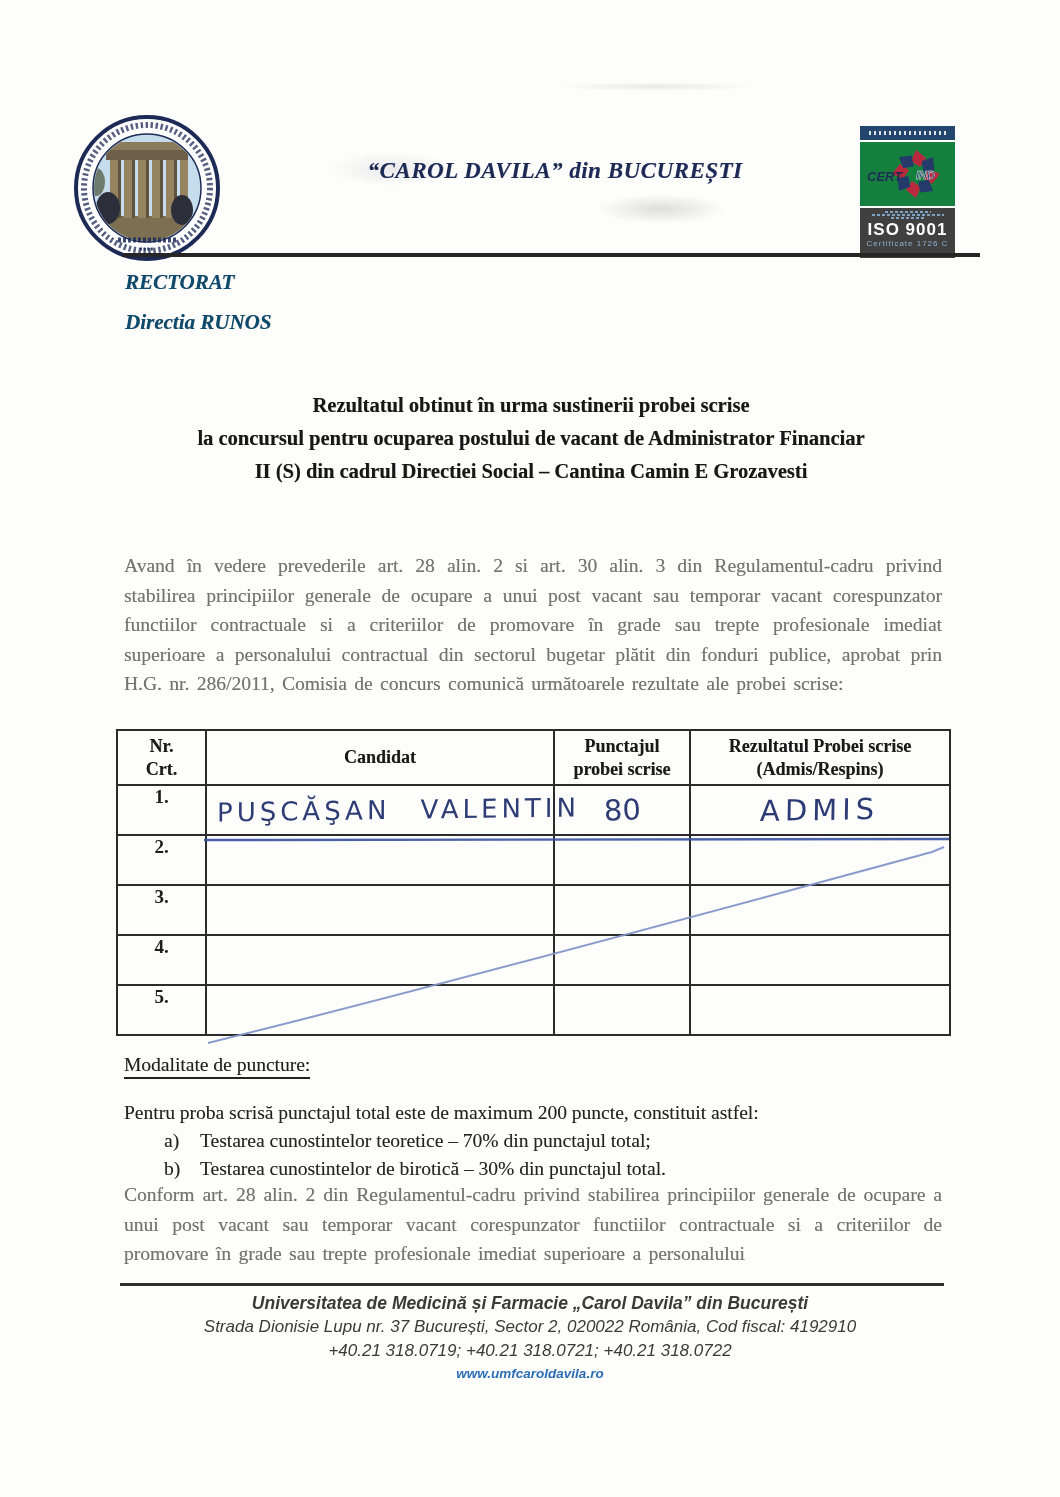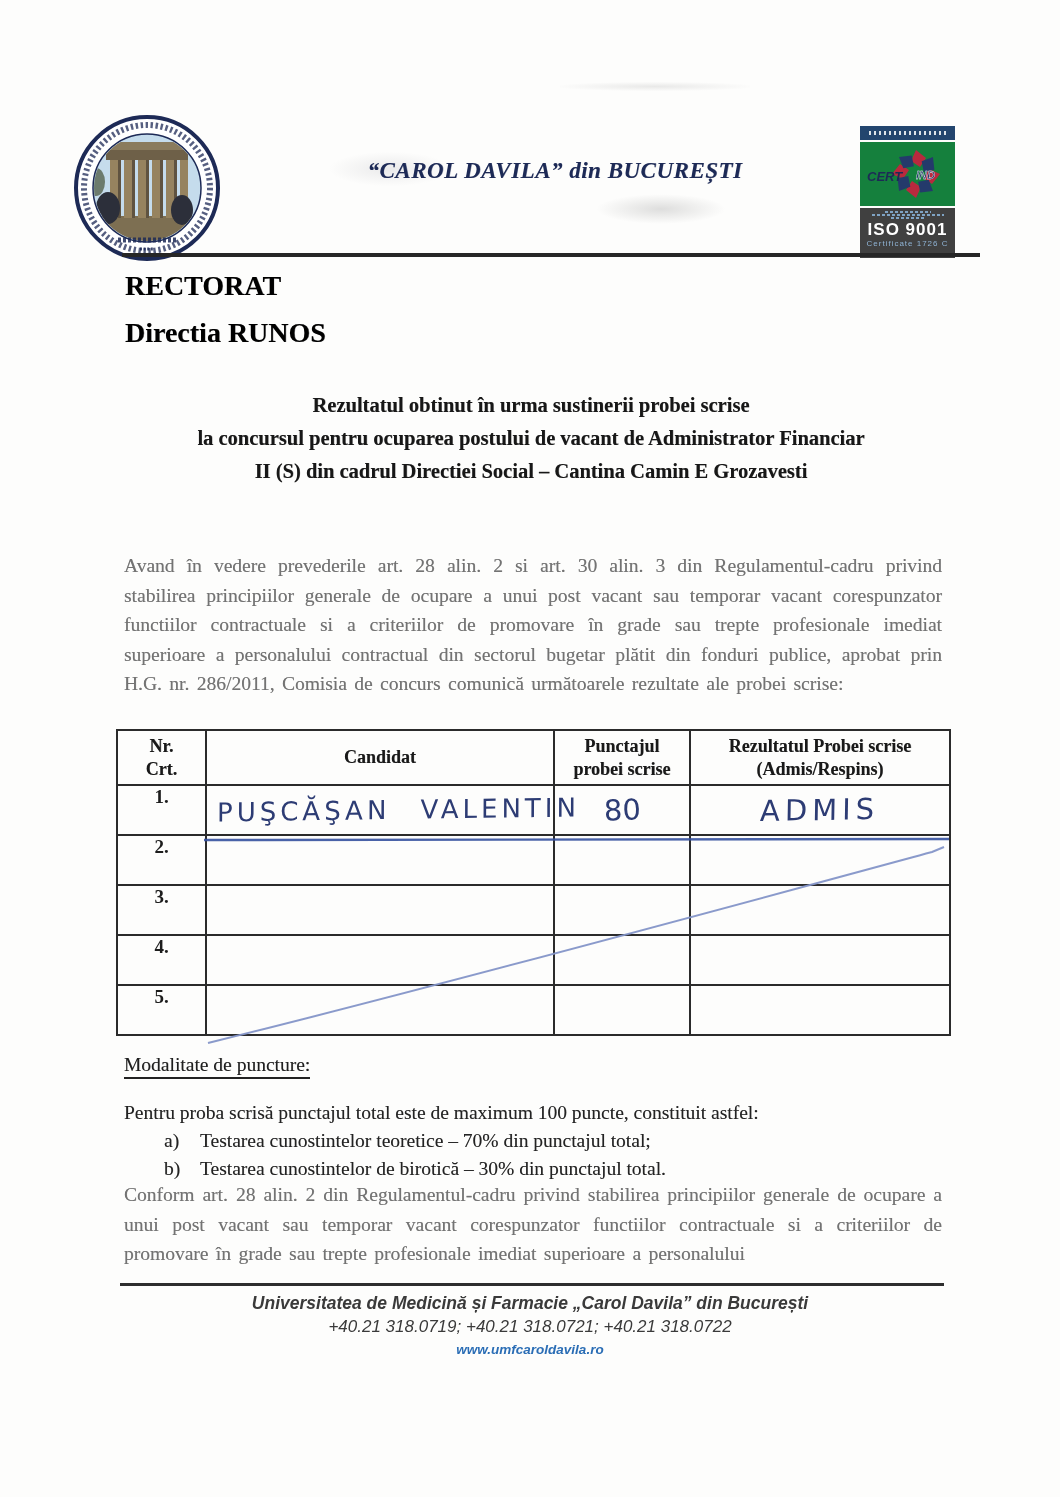--- a/index.html
+++ b/index.html
@@ -23,22 +23,22 @@
   .cert-bottom{height:48px;background:#404040;margin-top:2px;text-align:center;padding-top:2px;
                font-family:"Liberation Sans",sans-serif;}
   .cert-lines{margin:1px auto;height:2px;background:repeating-linear-gradient(90deg,#7fa3c4 0 3px,transparent 3px 5px);}
   .cl1{width:46px;}.cl2{width:72px;}.cl3{width:34px;}
   .iso-label{color:#fff;font-weight:bold;font-size:17px;letter-spacing:1px;line-height:19px;}
   .cert-no{color:#8fb3d4;font-size:8px;letter-spacing:1px;}
 
   .header-rule{position:absolute;left:122px;top:253px;width:858px;height:4px;background:#262626;}
 
   
-  .office{position:absolute;left:125px;top:270px;font-weight:bold;font-size:28px;color:#000000;
-          text-shadow:.4px .4px 0 rgba(0,0,0,.4);}
+  .office{position:absolute;left:125px;top:270px;font-weight:bold;font-size:21px;color:#0c4a6e;
+          text-shadow:.4px .4px 0 rgba(0,0,0,.4);font-style:italic;}
   .office div+div{margin-top:15px;}
 
   
   .doc-title{position:absolute;left:120px;top:389px;width:822px;text-align:center;
              font-weight:bold;font-size:20.5px;line-height:33px;color:#171717;
              text-shadow:.4px .4px 0 rgba(0,0,0,.4);}
 
   
   .para{position:absolute;left:124px;width:818px;font-size:19.5px;line-height:29.5px;
         text-align:justify;color:#737373;word-spacing:2.5px;
@@ -257,33 +257,34 @@
     </table>
 
     <svg class="pen-overlay" viewBox="0 0 833 321" preserveAspectRatio="none">
       <path d="M88,111 L833,110" stroke="#35519e" stroke-width="2.4" fill="none" opacity="0.9"></path>
       <path d="M92,314 C 320,258 620,176 816,123 L828,118" stroke="#8495c8" stroke-width="2" fill="none" opacity="0.95"></path>
     </svg>
   </div>
 
   <div class="scoring-head">Modalitate de puncture:</div>
   <div class="scoring">
-    <div class="lead">Pentru proba scrisă punctajul total este de maximum 100 puncte, constituit astfel:</div>
+    <div class="lead">Pentru proba scrisă punctajul total este de maximum 200 puncte, constituit astfel:</div>
     <div class="list-row">
       <span class="marker">a)</span>
       <span>Testarea cunostintelor teoretice – 70% din punctajul total;</span>
     </div>
     <div class="list-row">
       <span class="marker">b)</span>
       <span>Testarea cunostintelor de birotică – 30% din punctajul total.</span>
     </div>
   </div>
 
   <div class="para closing">Conform art. 28 alin. 2 din Regulamentul-cadru privind stabilirea principiilor generale de ocupare a unui post vacant sau temporar vacant corespunzator functiilor contractuale si a criteriilor de promovare în grade sau trepte profesionale imediat superioare a personalului</div>
 
   <div class="footer-rule"></div>
   <div class="footer">
     <div class="f1">Universitatea de Medicină și Farmacie „Carol Davila” din București</div>
+    <div class="f2">Strada Dionisie Lupu nr. 37 București, Sector 2, 020022 România, Cod fiscal: 4192910</div>
     <div class="f3">+40.21 318.0719; +40.21 318.0721; +40.21 318.0722</div>
     <div class="f-web">www.umfcaroldavila.ro</div>
   </div>
 
 </div>
 
 </body></html>

